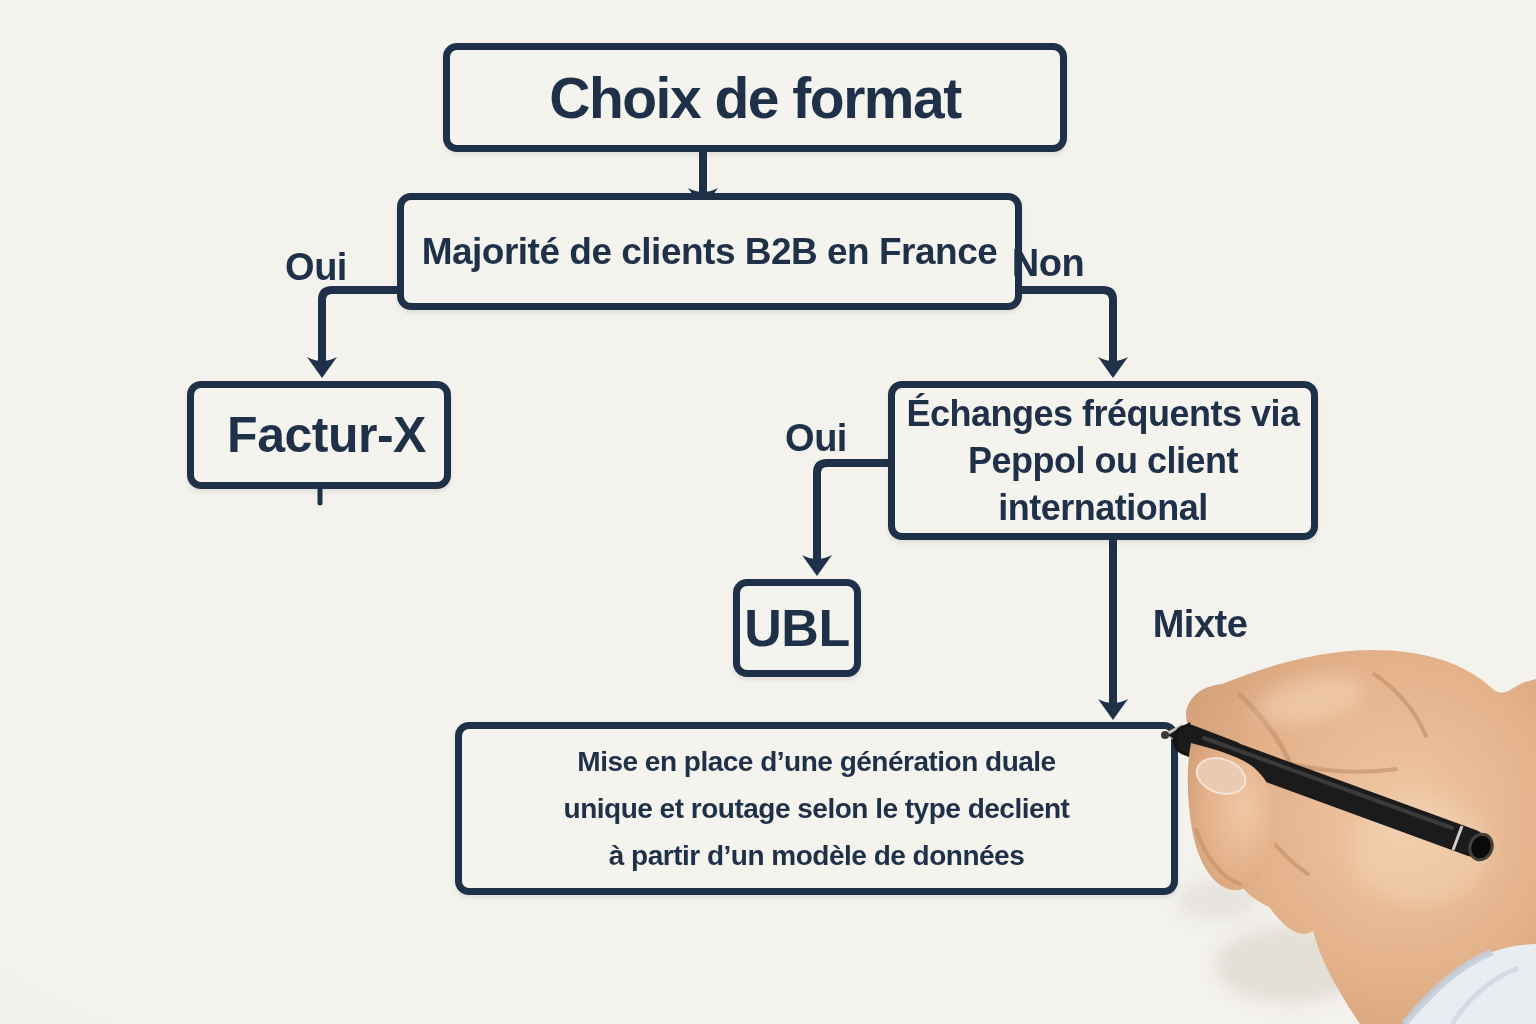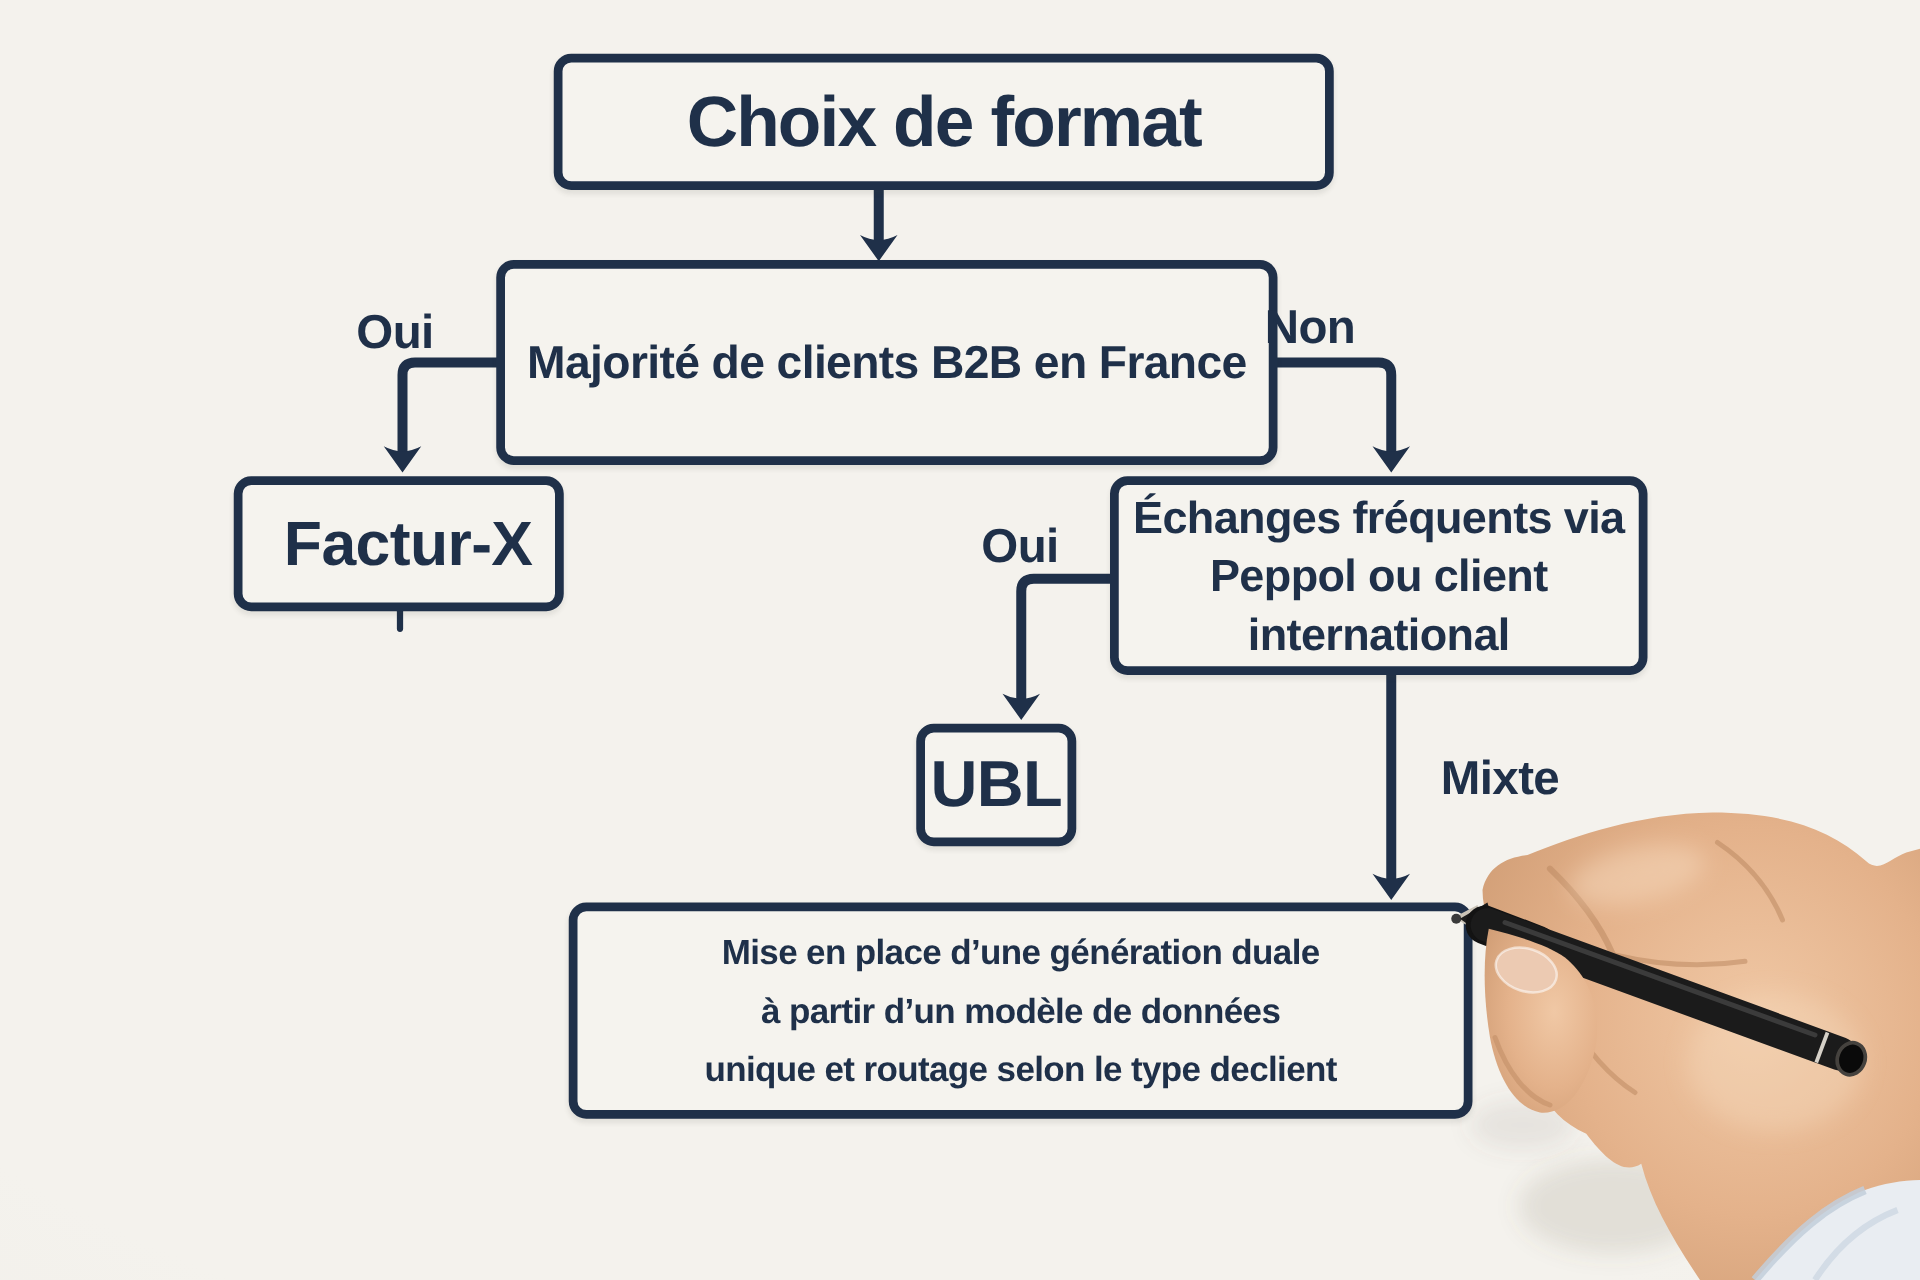--- a/index.html
+++ b/index.html
@@ -28,21 +28,21 @@
   .box .ln{white-space:nowrap;}
   .edge-label{
     position:absolute;transform:translate(-50%,-50%);
     font-weight:bold;font-size:38px;letter-spacing:-0.5px;white-space:nowrap;
   }
   svg{position:absolute;left:0;top:0;}
   .lines{z-index:1;}
   .boxes{z-index:2;}
   .hand{z-index:5;pointer-events:none;}
   .b1{left:443px;top:43px;width:624px;height:109px;font-size:57px;letter-spacing:-1.5px;}
-  .b2{left:397px;top:208px;width:625px;height:164px;font-size:37px;line-height:48px;text-align:center;}
+  .b2{left:397px;top:193px;width:625px;height:117px;font-size:37px;line-height:48px;text-align:center;}
   .b3{left:187px;top:381px;width:264px;height:108px;font-size:50px;padding-left:15px;}
   .b4{left:888px;top:381px;width:430px;height:159px;font-size:36px;line-height:47px;}
   .b5{left:733px;top:579px;width:128px;height:98px;font-size:52px;}
   .b6{left:455px;top:722px;width:723px;height:173px;font-size:28px;line-height:47px;}
   .lbl-oui1{left:316px;top:267px;}
   .lbl-non{left:1048px;top:263px;}
   .lbl-oui2{left:816px;top:438px;}
   .lbl-mixte{left:1200px;top:624px;}
 </style>
 </head>
@@ -86,22 +86,22 @@
       <span class="ln">Peppol ou client</span>
       <span class="ln">international</span>
     </div>
 
     <div class="box b5">
       <span class="ln">UBL</span>
     </div>
 
     <div class="box b6">
       <span class="ln">Mise en place d’une génération duale</span>
+      <span class="ln">unique et routage selon le type declient</span>
       <span class="ln">à partir d’un modèle de données</span>
-      <span class="ln">unique et routage selon le type declient</span>
     </div>
 
     <div class="edge-label lbl-oui1">Oui</div>
     <div class="edge-label lbl-non">Non</div>
     <div class="edge-label lbl-oui2">Oui</div>
     <div class="edge-label lbl-mixte">Mixte</div>
   </div>
 
   <svg class="hand" width="1536" height="1024" viewBox="0 0 1536 1024">
     <defs>

